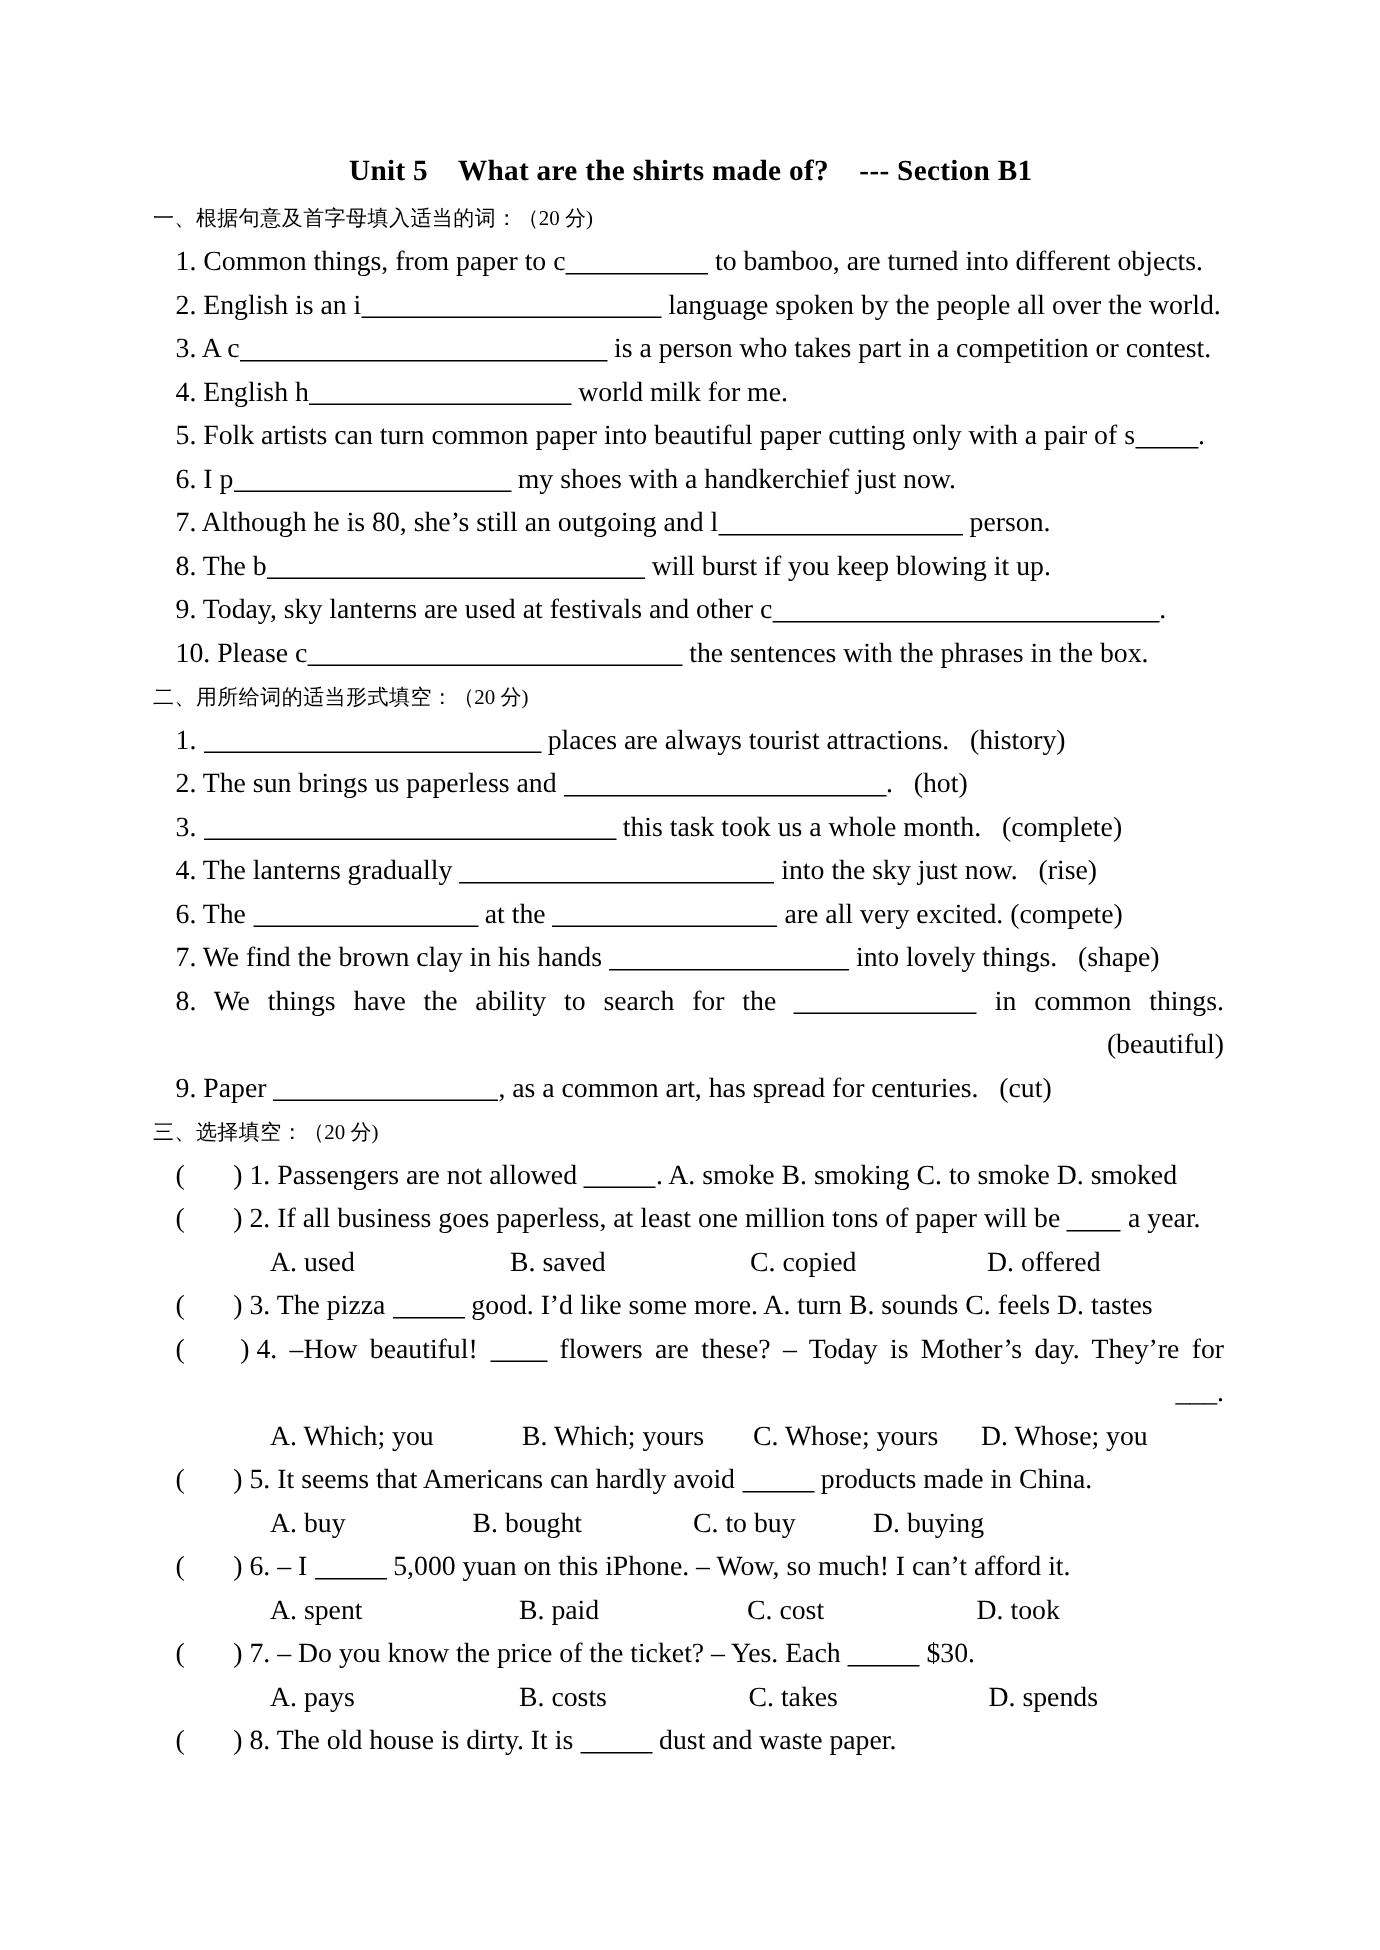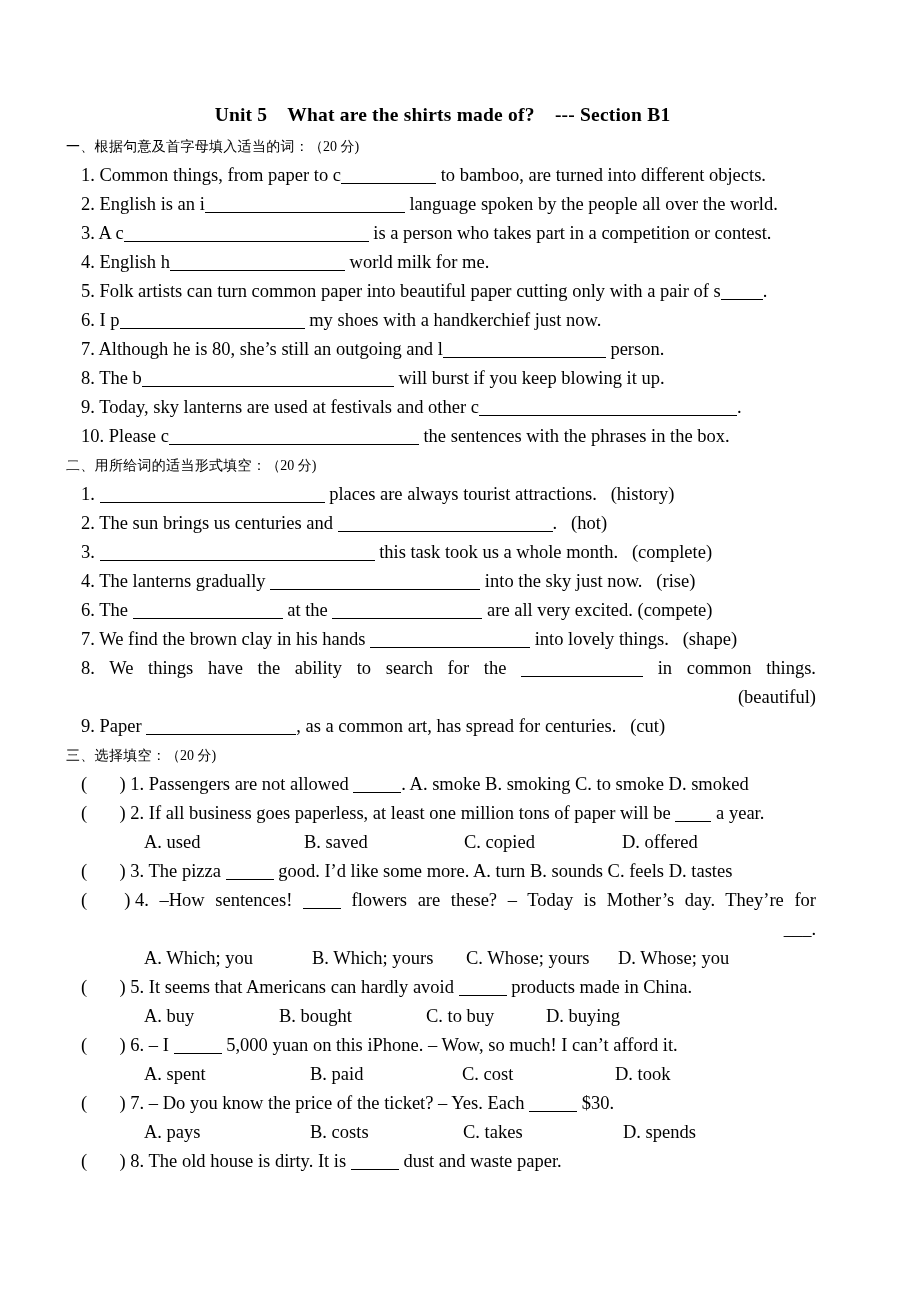--- a/index.html
+++ b/index.html
@@ -16,21 +16,21 @@
     color: #000000;
     overflow: hidden;
   }
   .page {
     position: absolute;
     left: 0;
     top: 0;
     width: 920px;
     height: 1300px;
     box-sizing: border-box;
-    padding: 100px 104px 0 69px;
+    padding: 100px 104px 0 105px;
   }
 
   
   .doc-title {
     text-align: center;
     font-weight: bold;
     font-size: 19.5px;
     letter-spacing: 0.2px;
     line-height: 29px;
     margin: 0 0 3px 0;
@@ -119,21 +119,21 @@
   <div class="q"><span>8.</span> <span>The b</span><span class="bl" style="width:252px"></span><span> will burst if you keep blowing it up.</span></div>
 
   <div class="q"><span>9.</span> <span>Today, sky lanterns are used at festivals and other c</span><span class="bl" style="width:258px"></span><span>.</span></div>
 
   <div class="q"><span>10.</span> <span>Please c</span><span class="bl" style="width:250px"></span><span> the sentences with the phrases in the box.</span></div>
 
   <div class="section-heading"><span>二、用所给词的适当形式填空：</span><span class="pts">（20 分)</span></div>
 
   <div class="q"><span>1.</span> <span class="bl" style="width:225px"></span><span> places are always tourist attractions.</span>&nbsp;&nbsp; <span>(history)</span></div>
 
-  <div class="q"><span>2.</span> <span>The sun brings us centuries and </span><span class="bl" style="width:215px"></span><span>.</span>&nbsp;&nbsp; <span>(hot)</span></div>
+  <div class="q"><span>2.</span> <span>The sun brings us paperless and </span><span class="bl" style="width:215px"></span><span>.</span>&nbsp;&nbsp; <span>(hot)</span></div>
 
   <div class="q"><span>3.</span> <span class="bl" style="width:275px"></span><span> this task took us a whole month.</span>&nbsp;&nbsp; <span>(complete)</span></div>
 
   <div class="q"><span>4.</span> <span>The lanterns gradually </span><span class="bl" style="width:210px"></span><span> into the sky just now.</span>&nbsp;&nbsp; <span>(rise)</span></div>
 
 
   <div class="q"><span>6.</span> <span>The </span><span class="bl" style="width:150px"></span><span> at the </span><span class="bl" style="width:150px"></span><span> are all very excited.</span> <span>(compete)</span></div>
 
   <div class="q"><span>7.</span> <span>We find the brown clay in his hands </span><span class="bl" style="width:160px"></span><span> into lovely things.</span>&nbsp;&nbsp; <span>(shape)</span></div>
 
@@ -144,21 +144,21 @@
 
   <div class="section-heading"><span>三、选择填空：</span><span class="pts">（20 分)</span></div>
 
   <div class="q"><span class="brk">(&nbsp;&nbsp;&nbsp;&nbsp;&nbsp;&nbsp;&nbsp;)&nbsp;</span><span>1.</span> <span>Passengers are not allowed </span><span class="bl" style="width:48px"></span><span>. A. smoke B. smoking C. to smoke D. smoked</span></div>
 
   <div class="q"><span class="brk">(&nbsp;&nbsp;&nbsp;&nbsp;&nbsp;&nbsp;&nbsp;)&nbsp;</span><span>2.</span> <span>If all business goes paperless, at least one million tons of paper will be </span><span class="bl" style="width:36px"></span><span> a year.</span></div>
   <div class="opts"><span class="opt" style="width:160px">A. used</span><span class="opt" style="width:160px">B. saved</span><span class="opt" style="width:158px">C. copied</span><span class="opt">D. offered</span></div>
 
   <div class="q"><span class="brk">(&nbsp;&nbsp;&nbsp;&nbsp;&nbsp;&nbsp;&nbsp;)&nbsp;</span><span>3.</span> <span>The pizza </span><span class="bl" style="width:48px"></span><span> good. I’d like some more.    A. turn B. sounds C. feels D. tastes</span></div>
 
-  <div class="q justify"><span class="brk">(&nbsp;&nbsp;&nbsp;&nbsp;&nbsp;&nbsp;&nbsp;&nbsp;)&nbsp;</span><span>4.</span> <span>–How sentences! </span><span class="bl" style="width:38px"></span><span> flowers are these? – Today is Mother’s day. They’re for</span></div>
+  <div class="q justify"><span class="brk">(&nbsp;&nbsp;&nbsp;&nbsp;&nbsp;&nbsp;&nbsp;&nbsp;)&nbsp;</span><span>4.</span> <span>–How beautiful! </span><span class="bl" style="width:38px"></span><span> flowers are these? – Today is Mother’s day. They’re for</span></div>
   <div class="q nopad"><span>___.</span></div>
   <div class="opts"><span class="opt" style="width:168px">A. Which; you</span><span class="opt" style="width:154px">B. Which; yours</span><span class="opt" style="width:152px">C. Whose; yours</span><span class="opt">D. Whose; you</span></div>
 
   <div class="q"><span class="brk">(&nbsp;&nbsp;&nbsp;&nbsp;&nbsp;&nbsp;&nbsp;)&nbsp;</span><span>5.</span> <span>It seems that Americans can hardly avoid </span><span class="bl" style="width:48px"></span><span> products made in China.</span></div>
   <div class="opts"><span class="opt" style="width:135px">A. buy</span><span class="opt" style="width:147px">B. bought</span><span class="opt" style="width:120px">C. to buy</span><span class="opt">D. buying</span></div>
 
   <div class="q"><span class="brk">(&nbsp;&nbsp;&nbsp;&nbsp;&nbsp;&nbsp;&nbsp;)&nbsp;</span><span>6.</span> <span>– I </span><span class="bl" style="width:48px"></span><span> 5,000 yuan on this iPhone. – Wow, so much! I can’t afford it.</span></div>
   <div class="opts"><span class="opt" style="width:166px">A. spent</span><span class="opt" style="width:152px">B. paid</span><span class="opt" style="width:153px">C. cost</span><span class="opt">D. took</span></div>
 
   <div class="q"><span class="brk">(&nbsp;&nbsp;&nbsp;&nbsp;&nbsp;&nbsp;&nbsp;)&nbsp;</span><span>7.</span> <span>– Do you know the price of the ticket? – Yes. Each </span><span class="bl" style="width:48px"></span><span> $30.</span></div>

